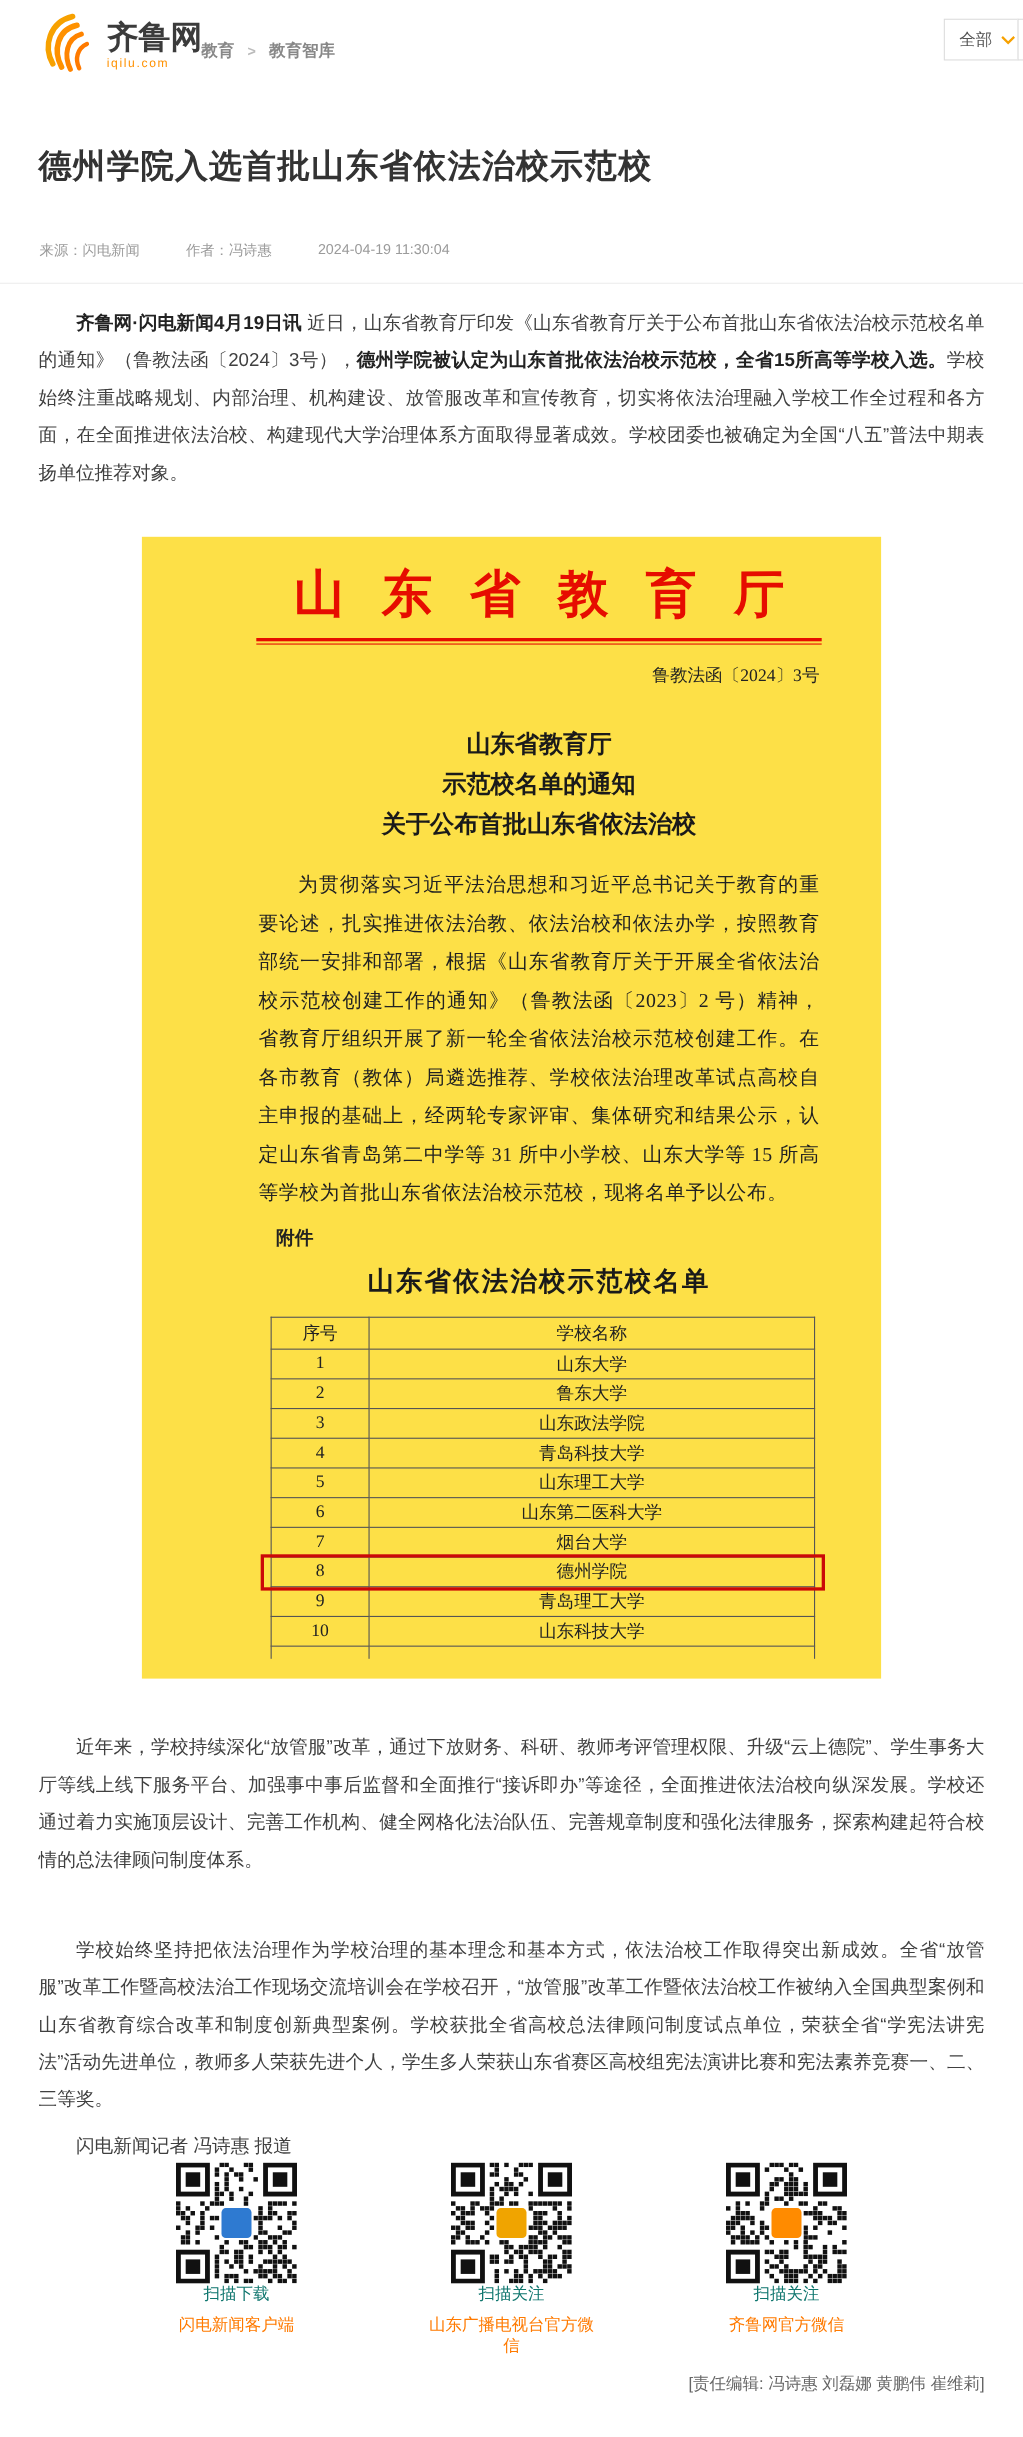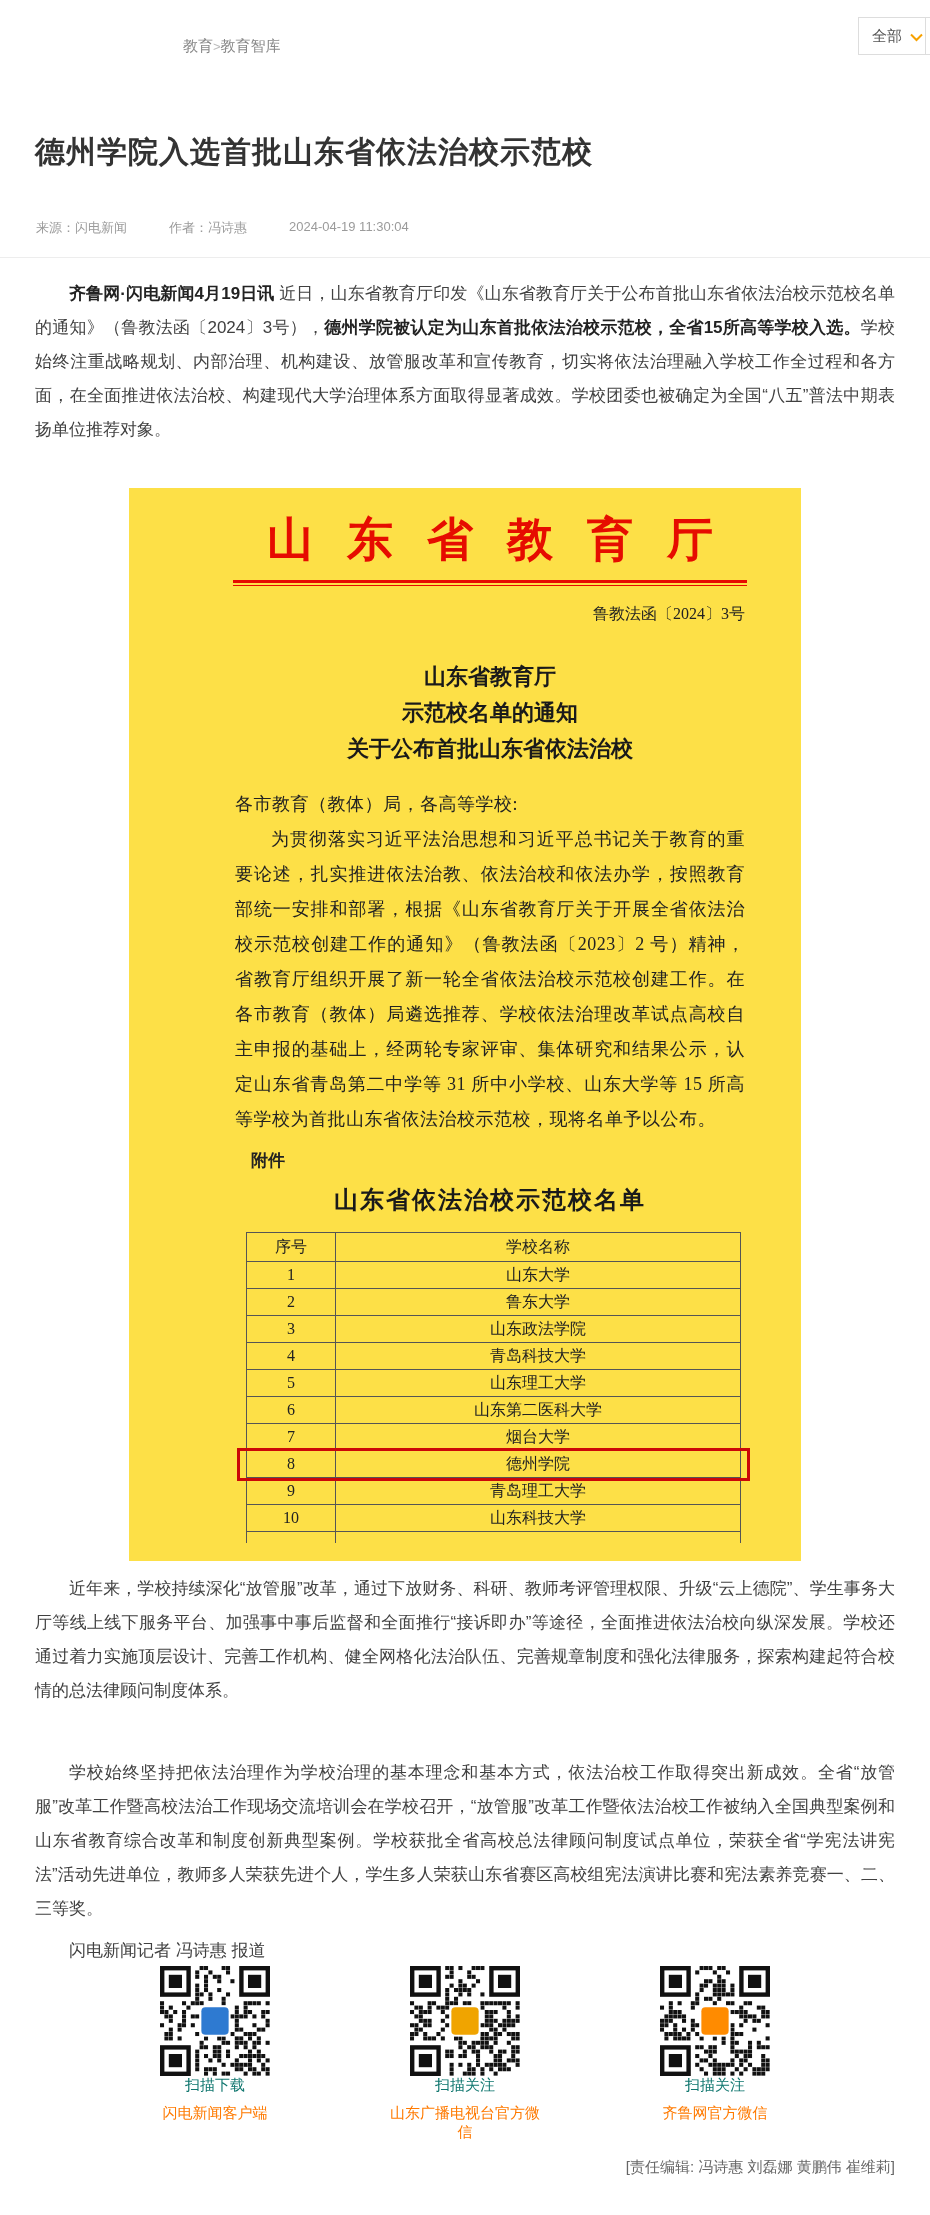--- a/index.html
+++ b/index.html
@@ -5,21 +5,21 @@
   html,body{margin:0;padding:0;background:#fff;}
   body{font-family:"Liberation Sans","DejaVu Sans",sans-serif;color:#333;}
   .page{position:relative;width:930px;height:2215px;background:#fff;overflow:hidden;}
 
   
   .site-header{position:absolute;top:0;left:0;width:930px;height:74px;background:#fff;}
   .logo{position:absolute;left:36px;top:8px;display:flex;align-items:center;gap:5px;cursor:pointer;}
   .logo-text-block{display:flex;flex-direction:column;}
   .logo-title{font-size:29px;font-weight:700;color:#3b3b3b;line-height:31px;}
   .logo-sub{font-size:11px;color:#ff9100;letter-spacing:1.5px;margin-top:1px;}
-  .breadcrumb{position:absolute;left:183px;top:37px;font-size:15px;color:#888;display:flex;align-items:center;}
+  .breadcrumb{position:absolute;left:183px;top:37px;font-size:15px;color:#888;display:flex;gap:12px;align-items:center;font-weight:bold;}
   .breadcrumb .sep{color:#bbb;font-size:13px;}
   .search-box{position:absolute;left:858px;top:17px;width:68px;height:38px;border:1px solid #ddd;
     display:flex;align-items:center;gap:8px;padding-left:13px;font-size:15px;color:#555;box-sizing:border-box;cursor:pointer;}
   .search-stub{position:absolute;left:925px;top:17px;width:20px;height:38px;border:1px solid #ddd;box-sizing:border-box;background:#fff;}
 
   
   .article-title{position:absolute;left:35px;top:131px;right:35px;font-size:30px;font-weight:700;color:#333;letter-spacing:1px;line-height:46px;}
   .article-meta{position:absolute;left:36px;top:219px;font-size:13px;color:#9b9b9b;display:flex;gap:42px;}
   .meta-divider{position:absolute;left:0;top:257px;width:930px;border-top:1px solid #ededed;}
 
@@ -63,20 +63,34 @@
 
   
   .footer{position:absolute;top:2158px;right:35px;font-size:15px;color:#666;}
 </style>
 </head>
 <body>
 
 <div class="page">
 
   <div class="site-header">
+    <div class="logo">
+      <span>
+        <svg width="56" height="62" viewBox="0 0 56 62">
+          <path d="M12 50 C3 34 9 12 30 7" fill="none" stroke="#f7a100" stroke-width="5" stroke-linecap="round"></path>
+          <path d="M20 53 C12 38 16 19 34 15" fill="none" stroke="#ff9100" stroke-width="5" stroke-linecap="round"></path>
+          <path d="M28 55 C22 43 24 27 38 23" fill="none" stroke="#ff8400" stroke-width="4.5" stroke-linecap="round"></path>
+          <path d="M36 54 C32 46 34 36 43 32" fill="none" stroke="#ff7a00" stroke-width="4" stroke-linecap="round"></path>
+        </svg>
+      </span>
+      <span class="logo-text-block">
+        <span class="logo-title">齐鲁网</span>
+        <span class="logo-sub">iqilu.com</span>
+      </span>
+    </div>
     <div class="breadcrumb">
       <span>教育</span>
       <span class="sep">&gt;</span>
       <span>教育智库</span>
     </div>
     <div class="search-box">
       <span>全部</span>
       <span>
         <svg width="13" height="9" viewBox="0 0 13 9">
             <polyline points="1,1.5 6.5,7 12,1.5" stroke="#f7a100" stroke-width="2" fill="none"></polyline>
@@ -102,21 +116,20 @@
     <div class="doc-inner">
       <div class="letterhead">山东省教育厅</div>
       <div class="red-sep"></div>
       <div class="doc-number">鲁教法函〔2024〕3号</div>
       <div class="doc-title">
         <div>山东省教育厅</div>
         <div>示范校名单的通知</div>
         <div>关于公布首批山东省依法治校</div>
       </div>
       <div class="doc-body">
-        <div class="doc-salutation">各市教育（教体）局，各高等学校:</div>
         <div class="doc-para">为贯彻落实习近平法治思想和习近平总书记关于教育的重要论述，扎实推进依法治教、依法治校和依法办学，按照教育部统一安排和部署，根据《山东省教育厅关于开展全省依法治校示范校创建工作的通知》（鲁教法函〔2023〕2 号）精神，省教育厅组织开展了新一轮全省依法治校示范校创建工作。在各市教育（教体）局遴选推荐、学校依法治理改革试点高校自主申报的基础上，经两轮专家评审、集体研究和结果公示，认定山东省青岛第二中学等 31 所中小学校、山东大学等 15 所高等学校为首批山东省依法治校示范校，现将名单予以公布。</div>
       </div>
       <div class="attachment">附件</div>
       <div class="doc-table-title">山东省依法治校示范校名单</div>
       <div class="table-wrap">
         <table class="school-table">
           <thead>
             <tr>
               <th class="col-no">序号</th>
               <th>学校名称</th>

